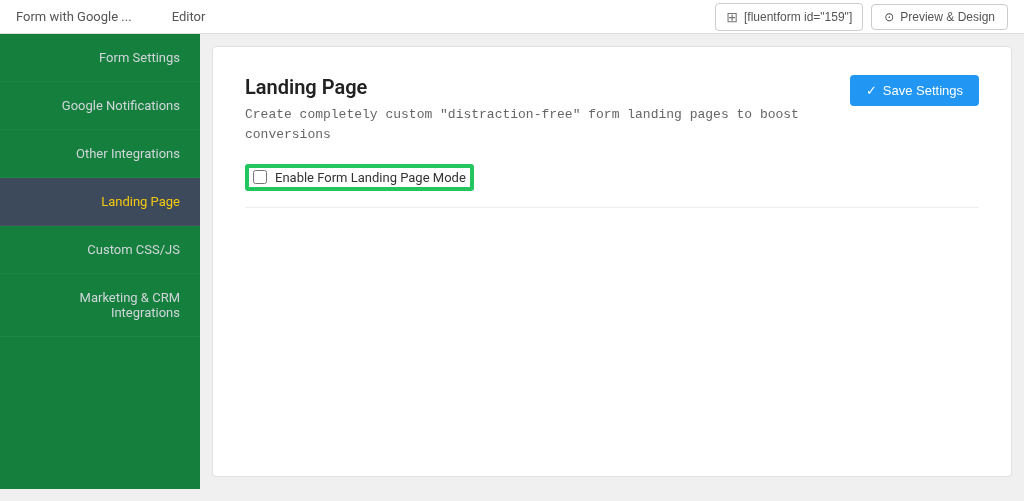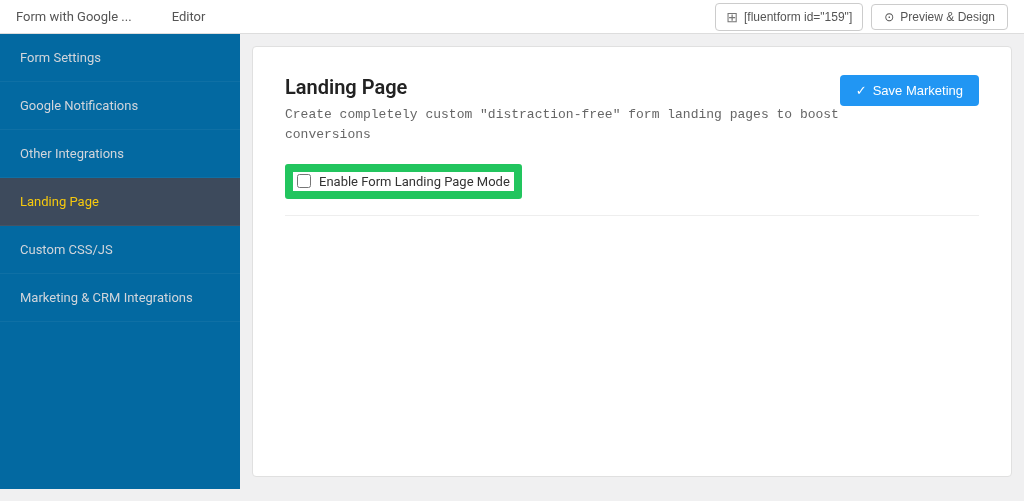--- a/index.html
+++ b/index.html
@@ -84,23 +84,24 @@
 
     
     .layout {
       display: flex;
       height: calc(100vh - 46px);
       min-height: 455px;
     }
 
     
     .sidebar {
-      width: 240px;
-      background: #0369a1;
+      width: 200px;
+      background: #15803d;
       flex-shrink: 0;
+      text-align: right;
     }
     .sidebar-item {
       padding: 16px 20px;
       color: #d1d5db;
       font-size: 13px;
       cursor: pointer;
       border-bottom: 1px solid rgba(255,255,255,0.05);
     }
     .sidebar-item.active {
       background: #3d4a5c;
@@ -157,21 +158,21 @@
       border-top: 1px solid #eee;
       margin: 16px 0;
     }
 
     
     .checkbox-row {
       display: flex;
       align-items: flex-start;
       gap: 8px;
       padding: 2px 4px;
-      border: 8px solid #22c55e;
+      border: 4px solid #22c55e;
       border-radius: 3px;
       display: inline-flex;
     }
     .checkbox-input {
       width: 14px;
       height: 14px;
       cursor: pointer;
       accent-color: #2196f3;
     }
     .checkbox-label {
@@ -211,21 +212,21 @@
   </aside>
 
   <main class="main">
     <div class="main-header">
       <div>
         <h1 class="page-title">Landing Page</h1>
         <p class="page-desc">Create completely custom "distraction-free" form landing pages to boost conversions</p>
       </div>
       <button class="save-btn">
         <span>✓</span>
-        <span>Save Marketing</span>
+        <span>Save Settings</span>
       </button>
     </div>
 
     <div class="checkbox-row">
       <input type="checkbox" class="checkbox-input" style="">
       <label class="checkbox-label">Enable Form Landing Page Mode</label>
     </div>
 
     <hr class="divider">
   </main>

